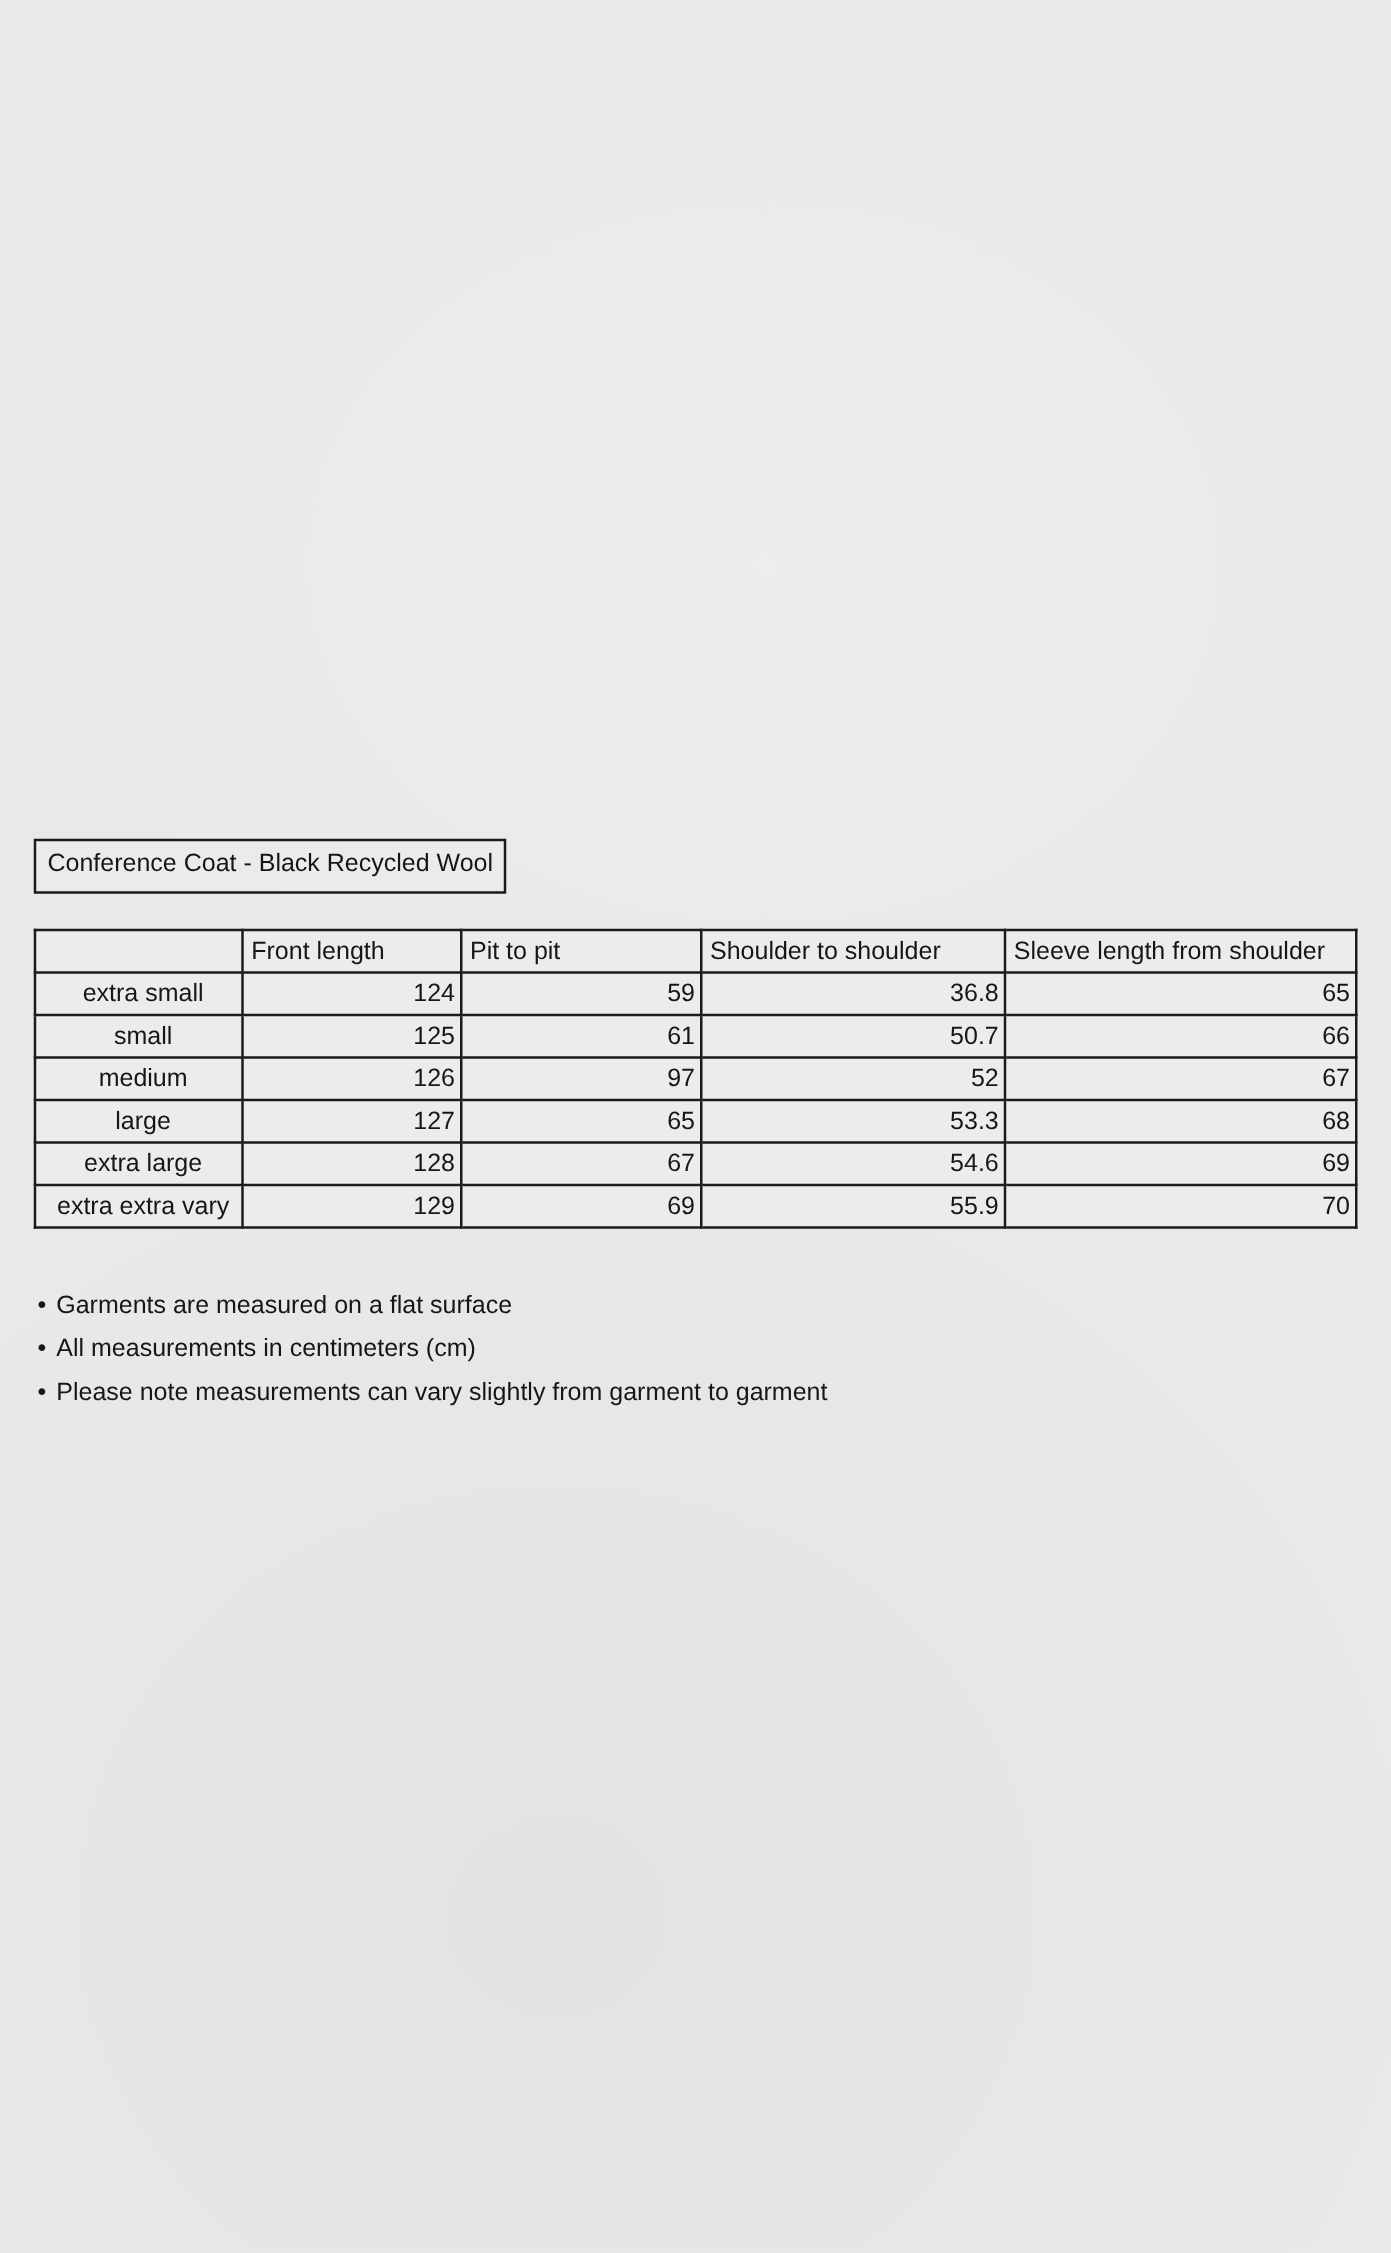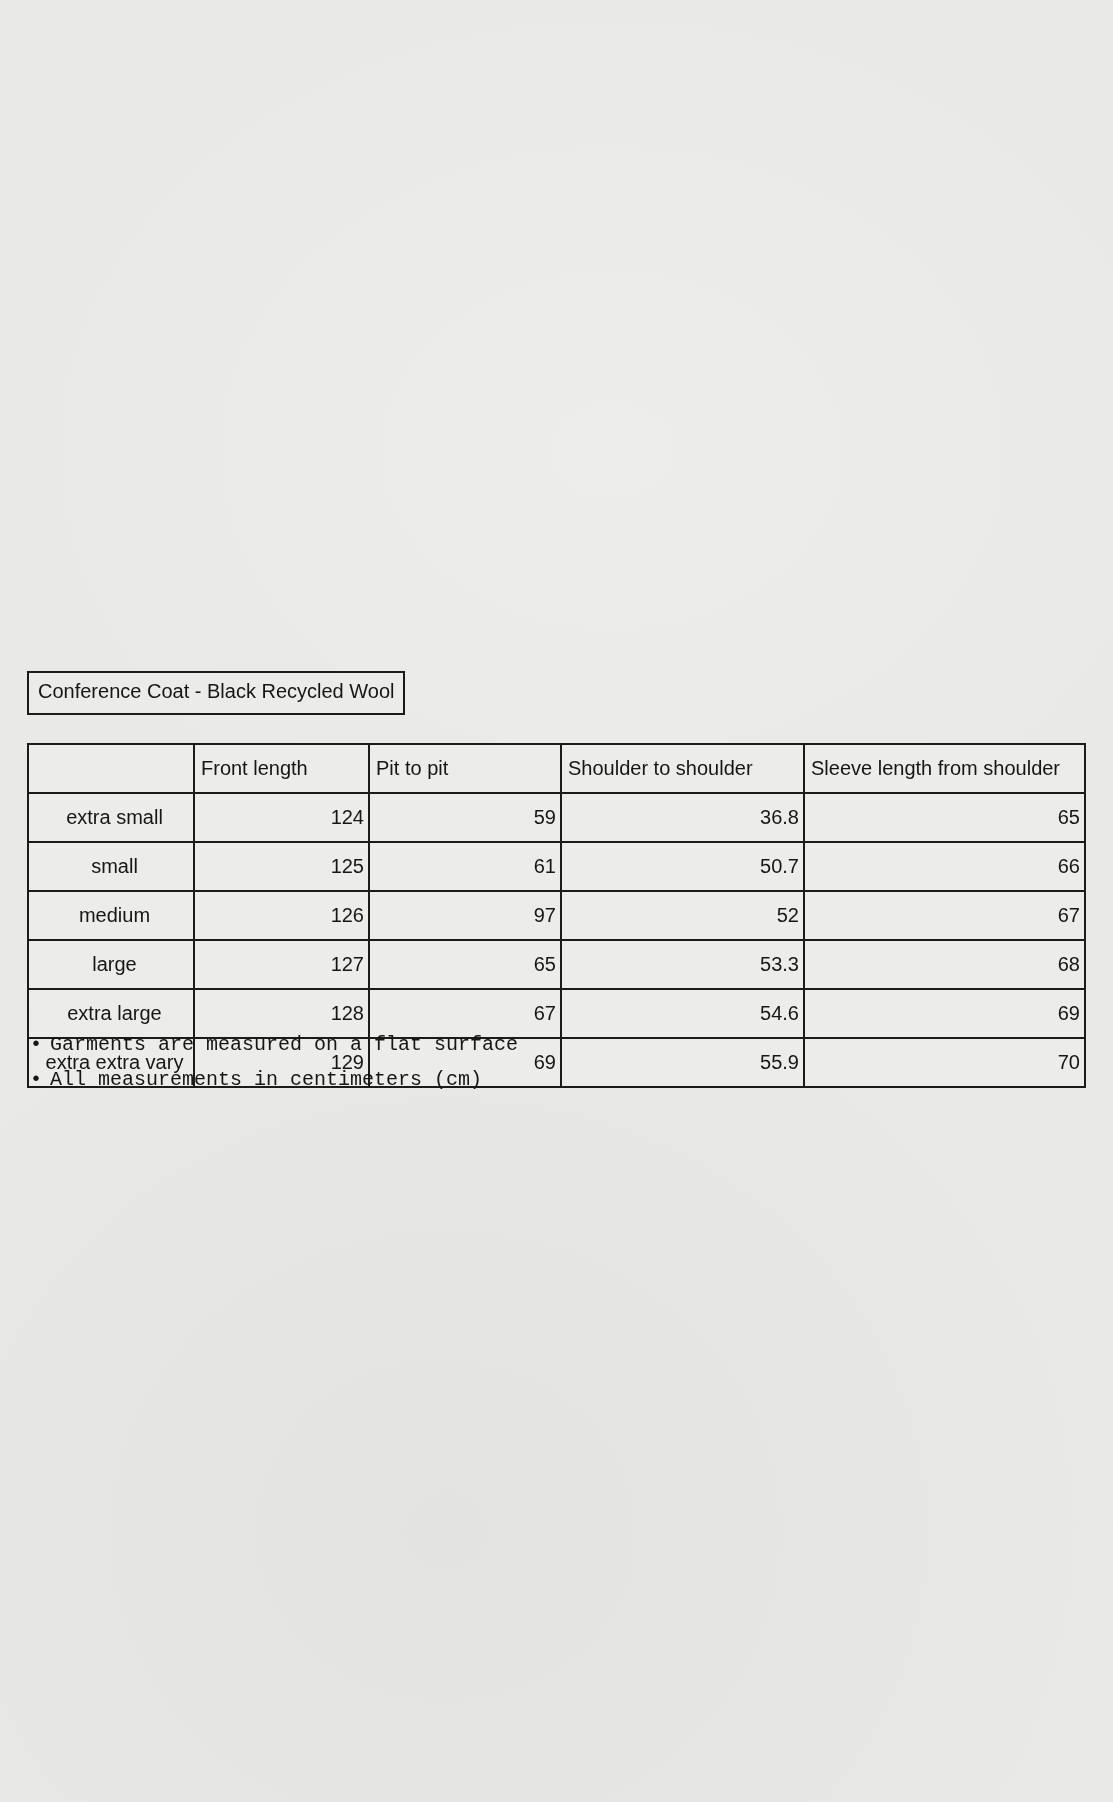--- a/index.html
+++ b/index.html
@@ -38,21 +38,21 @@
     left: 27px;
     top: 743px;
     border-collapse: collapse;
     table-layout: fixed;
     font-size: 20px;
     background: #ececea;
   }
   table.size-chart th,
   table.size-chart td {
     border: 2px solid #1b1b1b;
-    height: 49px;
+    height: 34px;
     box-sizing: border-box;
     padding: 0 5px;
     font-weight: normal;
     overflow: hidden;
     white-space: nowrap;
   }
   table.size-chart th.col-header {
     text-align: left;
     padding-left: 6px;
   }
@@ -69,21 +69,20 @@
   .notes {
     position: absolute;
     left: 30px;
     top: 1027px;
     font-size: 20px;
   }
   .note-line {
     height: 35px;
     line-height: 35px;
     white-space: nowrap;
-    font-family: Liberation Mono, monospace;
   }
   .note-line .bullet {
     margin-right: 8px;
   }
 </style>
 </head>
 <body>
 
 <div class="title-box">
   <span>Conference Coat - Black Recycled Wool</span>
@@ -152,13 +151,16 @@
   </tbody>
 </table>
 
 <div class="notes">
   <div class="note-line">
     <span class="bullet">•</span><span>Garments are measured on a flat surface</span>
   </div>
   <div class="note-line">
     <span class="bullet">•</span><span>All measurements in centimeters (cm)</span>
   </div>
+  <div class="note-line">
+    <span class="bullet">•</span><span>Please note measurements can vary slightly from garment to garment</span>
+  </div>
 </div>
 
 </body></html>

